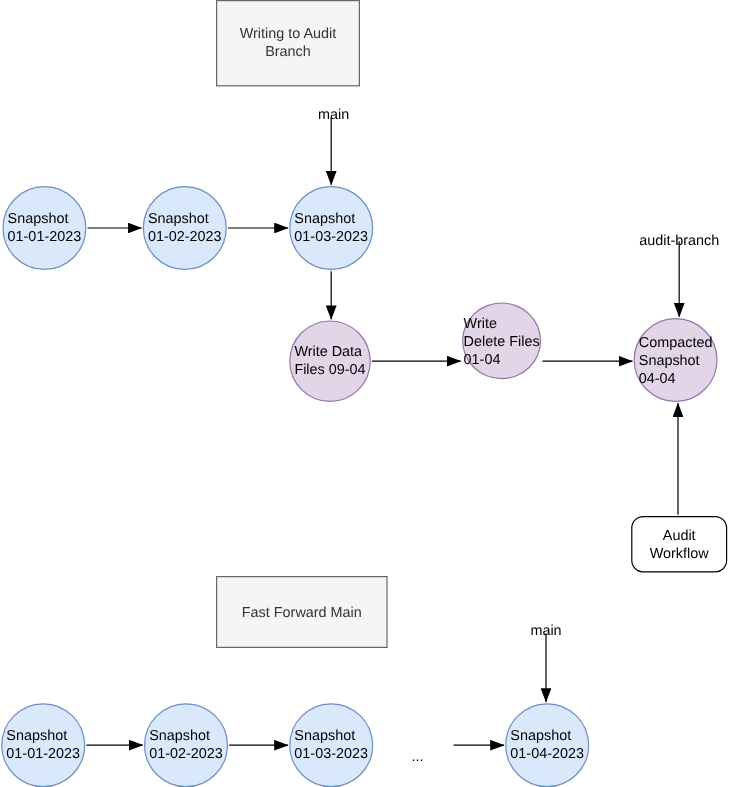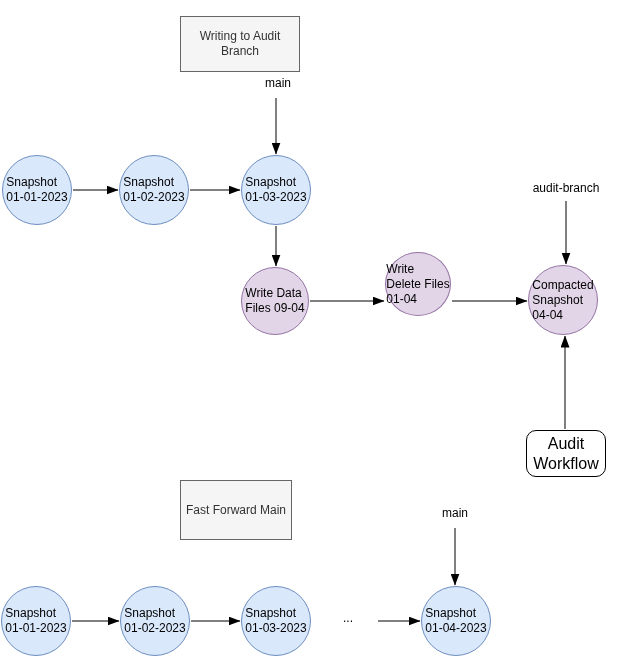--- a/index.html
+++ b/index.html
@@ -65,33 +65,34 @@
   }
   .workflow-box {
     position: absolute;
     background: var(--workflow-box-fill, #ffffff);
     border: 1px solid var(--workflow-box-stroke, #000000);
     border-radius: 10px;
     display: flex;
     align-items: center;
     justify-content: center;
     text-align: center;
-    font-size: 16px;
+    font-size: 12px;
     line-height: 1.25;
     white-space: pre-line;
     color: var(--text-color, #000000);
     box-sizing: border-box;
   }
   .float-label {
     position: absolute;
     font-size: 12px;
     line-height: 1.2;
     text-align: center;
     color: var(--text-color, #000000);
     white-space: nowrap;
+    margin-top: 12px;
   }
 </style>
 </head>
 <body>
 
 <div class="canvas">
 
   <svg class="arrow-layer" width="619" height="656" viewBox="0 0 619 656">
     <defs>
       <marker id="arrw" markerUnits="userSpaceOnUse" markerWidth="12" markerHeight="9" refX="11.5" refY="4.5" orient="auto">
@@ -107,21 +108,21 @@
     <line x1="452" y1="301" x2="527" y2="301" marker-end="url(#arrw)"></line>
     <line x1="566" y1="201" x2="566" y2="264" marker-end="url(#arrw)"></line>
     <line x1="565" y1="429" x2="565" y2="336" marker-end="url(#arrw)"></line>
 
     <line x1="455" y1="528" x2="455" y2="585" marker-end="url(#arrw)"></line>
     <line x1="72" y1="621" x2="119" y2="621" marker-end="url(#arrw)"></line>
     <line x1="191" y1="621" x2="240" y2="621" marker-end="url(#arrw)"></line>
     <line x1="378" y1="621" x2="420" y2="621" marker-end="url(#arrw)"></line>
   </svg>
 
-  <div class="title-box" style="left:180px; top:16px; width:120px; height:56px;">Writing to Audit
+  <div class="title-box" style="left:180px; top:0; width:120px; height:72px;">Writing to Audit
 Branch</div>
 
   <div class="float-label" style="left:256px; top:76px; width:44px;">main</div>
 
   <div class="node blue" style="left:2px; top:155px; width:70px; height:70px;">Snapshot
 01-01-2023</div>
 
   <div class="node blue" style="left:119px; top:155px; width:70px; height:70px;">Snapshot
 01-02-2023</div>
 
@@ -137,21 +138,21 @@
 
   <div class="node purple" style="left:528px; top:265px; width:70px; height:70px;">Compacted
 Snapshot
 04-04</div>
 
   <div class="float-label" style="left:528px; top:181px; width:76px;">audit-branch</div>
 
   <div class="workflow-box" style="left:526px; top:430px; width:80px; height:47px;">Audit
 Workflow</div>
 
-  <div class="title-box" style="left:180px; top:480px; width:112px; height:60px;">Fast Forward Main</div>
+  <div class="title-box" style="left:180px; top:480px; width:143px; height:60px;">Fast Forward Main</div>
 
   <div class="float-label" style="left:433px; top:506px; width:44px;">main</div>
 
   <div class="node blue" style="left:1px; top:586px; width:70px; height:70px;">Snapshot
 01-01-2023</div>
 
   <div class="node blue" style="left:120px; top:586px; width:70px; height:70px;">Snapshot
 01-02-2023</div>
 
   <div class="node blue" style="left:241px; top:586px; width:70px; height:70px;">Snapshot

